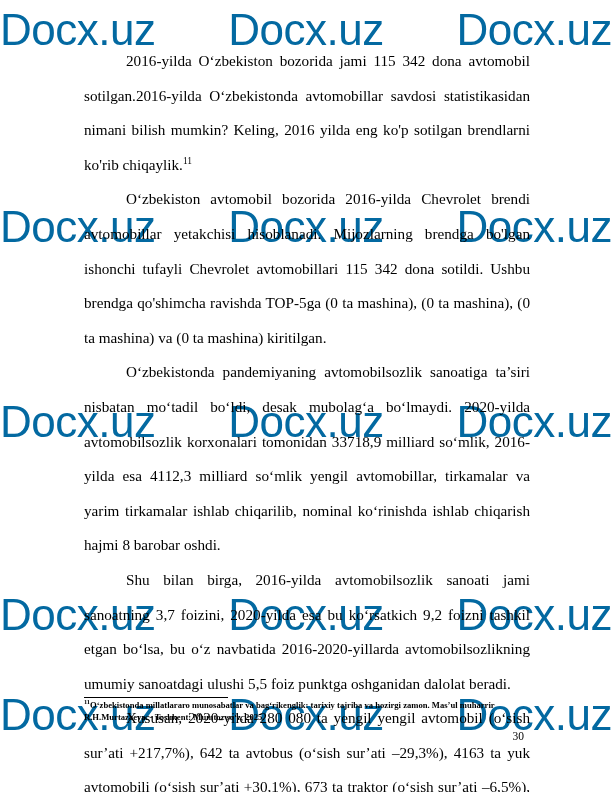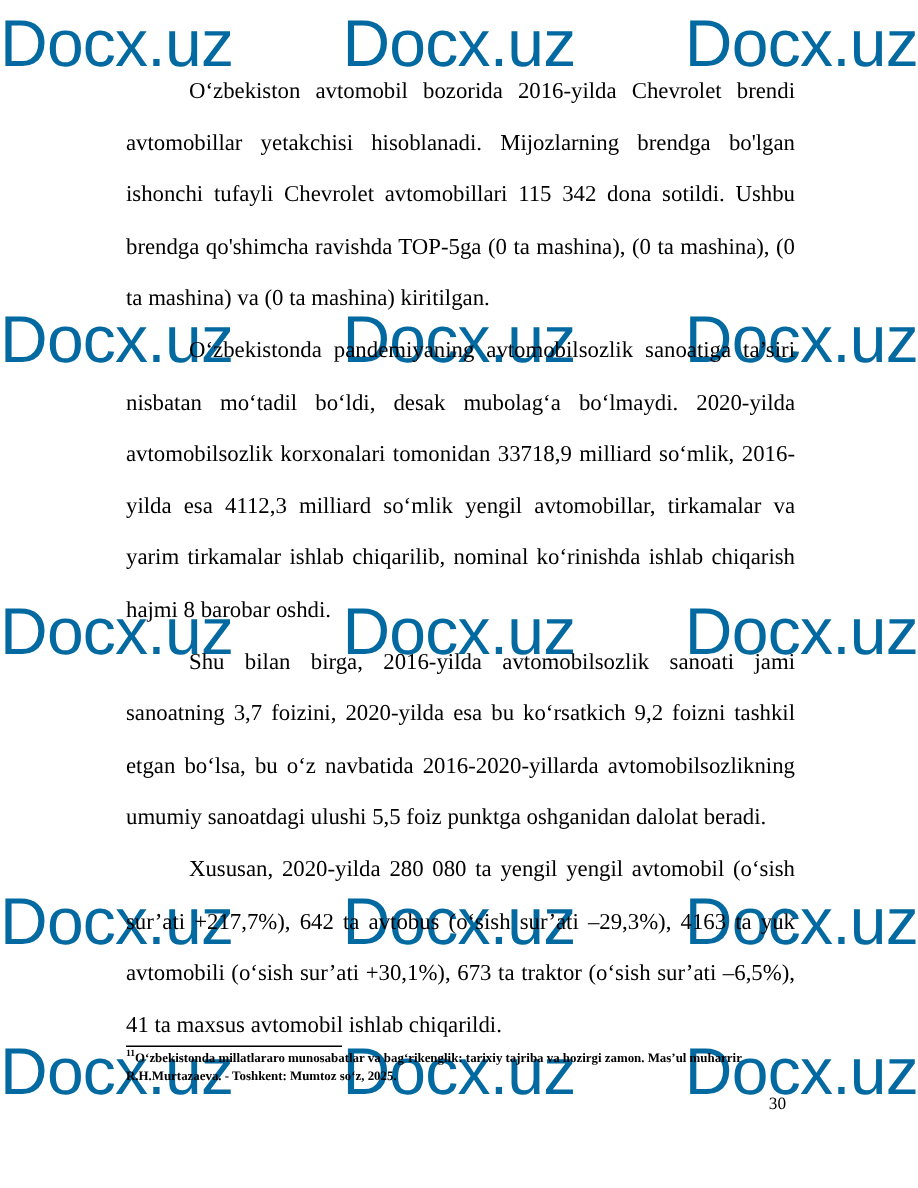--- a/index.html
+++ b/index.html
@@ -139,20 +139,21 @@
     </div>
     <div class="wm-row" style="top:693px;">
       <span class="wm">Docx.uz</span>
       <span class="wm">Docx.uz</span>
       <span class="wm">Docx.uz</span>
     </div>
   </div>
 
   <div class="content">
 
+    <p class="body-par"><span>2016-yilda O‘zbekiston bozorida jami 115 342 dona avtomobil sotilgan.2016-yilda O‘zbekistonda avtomobillar savdosi statistikasidan nimani bilish mumkin? Keling, 2016 yilda eng ko'p sotilgan brendlarni ko'rib chiqaylik.</span><sup class="fn-ref">11</sup></p>
 
     <p class="body-par">O‘zbekiston avtomobil bozorida 2016-yilda Chevrolet brendi avtomobillar yetakchisi hisoblanadi. Mijozlarning brendga bo'lgan ishonchi tufayli Chevrolet avtomobillari 115 342 dona sotildi. Ushbu brendga qo'shimcha ravishda TOP-5ga (0 ta mashina), (0 ta mashina), (0 ta mashina) va (0 ta mashina) kiritilgan.</p>
 
     <p class="body-par">O‘zbekistonda pandemiyaning avtomobilsozlik sanoatiga ta’siri nisbatan mo‘tadil bo‘ldi, desak mubolag‘a bo‘lmaydi. 2020-yilda avtomobilsozlik korxonalari tomonidan 33718,9 milliard so‘mlik, 2016-yilda esa 4112,3 milliard so‘mlik yengil avtomobillar, tirkamalar va yarim tirkamalar ishlab chiqarilib, nominal ko‘rinishda ishlab chiqarish hajmi 8 barobar oshdi.</p>
 
     <p class="body-par">Shu bilan birga, 2016-yilda avtomobilsozlik sanoati jami sanoatning 3,7 foizini, 2020-yilda esa bu ko‘rsatkich 9,2 foizni tashkil etgan bo‘lsa, bu o‘z navbatida 2016-2020-yillarda avtomobilsozlikning umumiy sanoatdagi ulushi 5,5 foiz punktga oshganidan dalolat beradi.</p>
 
     <p class="body-par">Xususan, 2020-yilda 280 080 ta yengil yengil avtomobil (o‘sish sur’ati +217,7%), 642 ta avtobus (o‘sish sur’ati –29,3%), 4163 ta yuk avtomobili (o‘sish sur’ati +30,1%), 673 ta traktor (o‘sish sur’ati –6,5%), 41 ta maxsus avtomobil ishlab chiqarildi.</p>
 
   </div>

